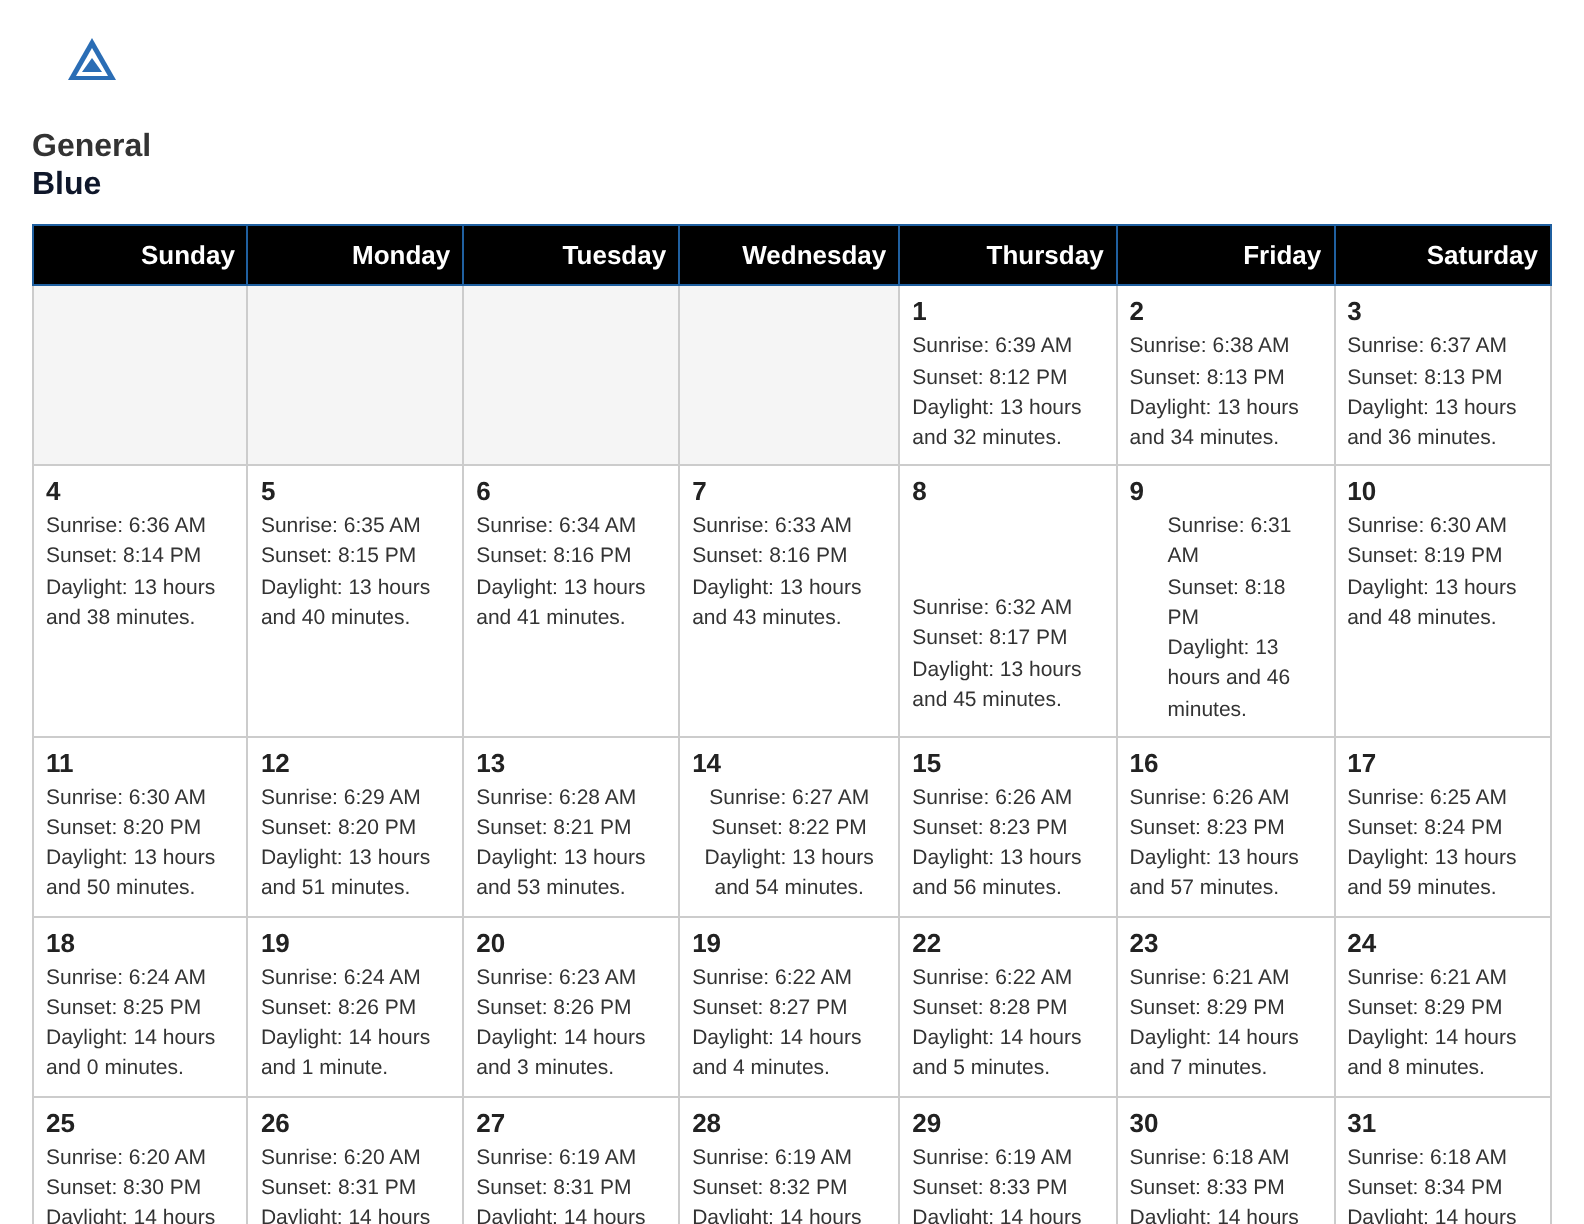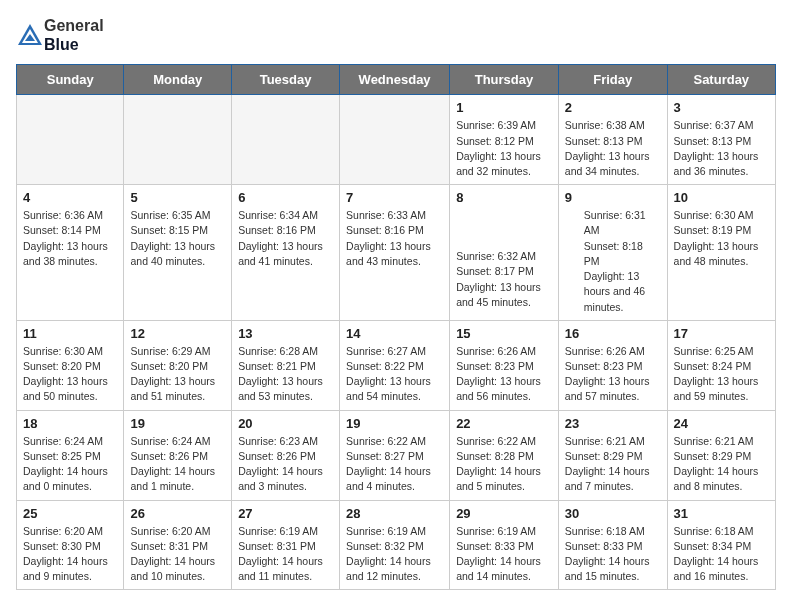--- a/index.html
+++ b/index.html
@@ -12,21 +12,22 @@
     }
     .header {
       display: flex;
       justify-content: space-between;
       align-items: flex-start;
       margin-bottom: 10px;
     }
     .logo {
       display: flex;
       align-items: center;
-      gap: 0;
+      gap: 20px;
+      flex-direction: column;
     }
     .logo-icon {
       width: 28px;
       height: 28px;
     }
     .title-block {
       text-align: right;
     }
     .calendar-title {
       font-size: 32px;
@@ -36,26 +37,26 @@
     .calendar-subtitle {
       font-size: 15px;
       color: #555;
     }
     table {
       width: 100%;
       border-collapse: collapse;
       border: 1px solid #ccc;
     }
     th {
-      background-color: #737373;
+      background-color: #000000;
       color: #fff;
       font-size: 13px;
       font-weight: bold;
       padding: 7px 6px;
-      text-align: center;
+      text-align: right;
       border: 1px solid #2060a0;
     }
     td {
       vertical-align: top;
       border: 1px solid #ccc;
       padding: 5px 6px;
       width: 113px;
       min-height: 80px;
       background: #fff;
       font-size: 11px;
@@ -191,21 +192,21 @@
 Daylight: 13 hours and 51 minutes.</div>
         </td>
         <td>
           <div class="day-number">13</div>
           <div class="day-info" style="white-space: pre-line;">Sunrise: 6:28 AM
 Sunset: 8:21 PM
 Daylight: 13 hours and 53 minutes.</div>
         </td>
         <td>
           <div class="day-number">14</div>
-          <div class="day-info" style="white-space: pre-line;">Sunrise: 6:27 AM
+          <div class="day-info" style="white-space: pre-line; text-align: center;">Sunrise: 6:27 AM
 Sunset: 8:22 PM
 Daylight: 13 hours and 54 minutes.</div>
         </td>
         <td>
           <div class="day-number">15</div>
           <div class="day-info" style="white-space: pre-line;">Sunrise: 6:26 AM
 Sunset: 8:23 PM
 Daylight: 13 hours and 56 minutes.</div>
         </td>
         <td>

